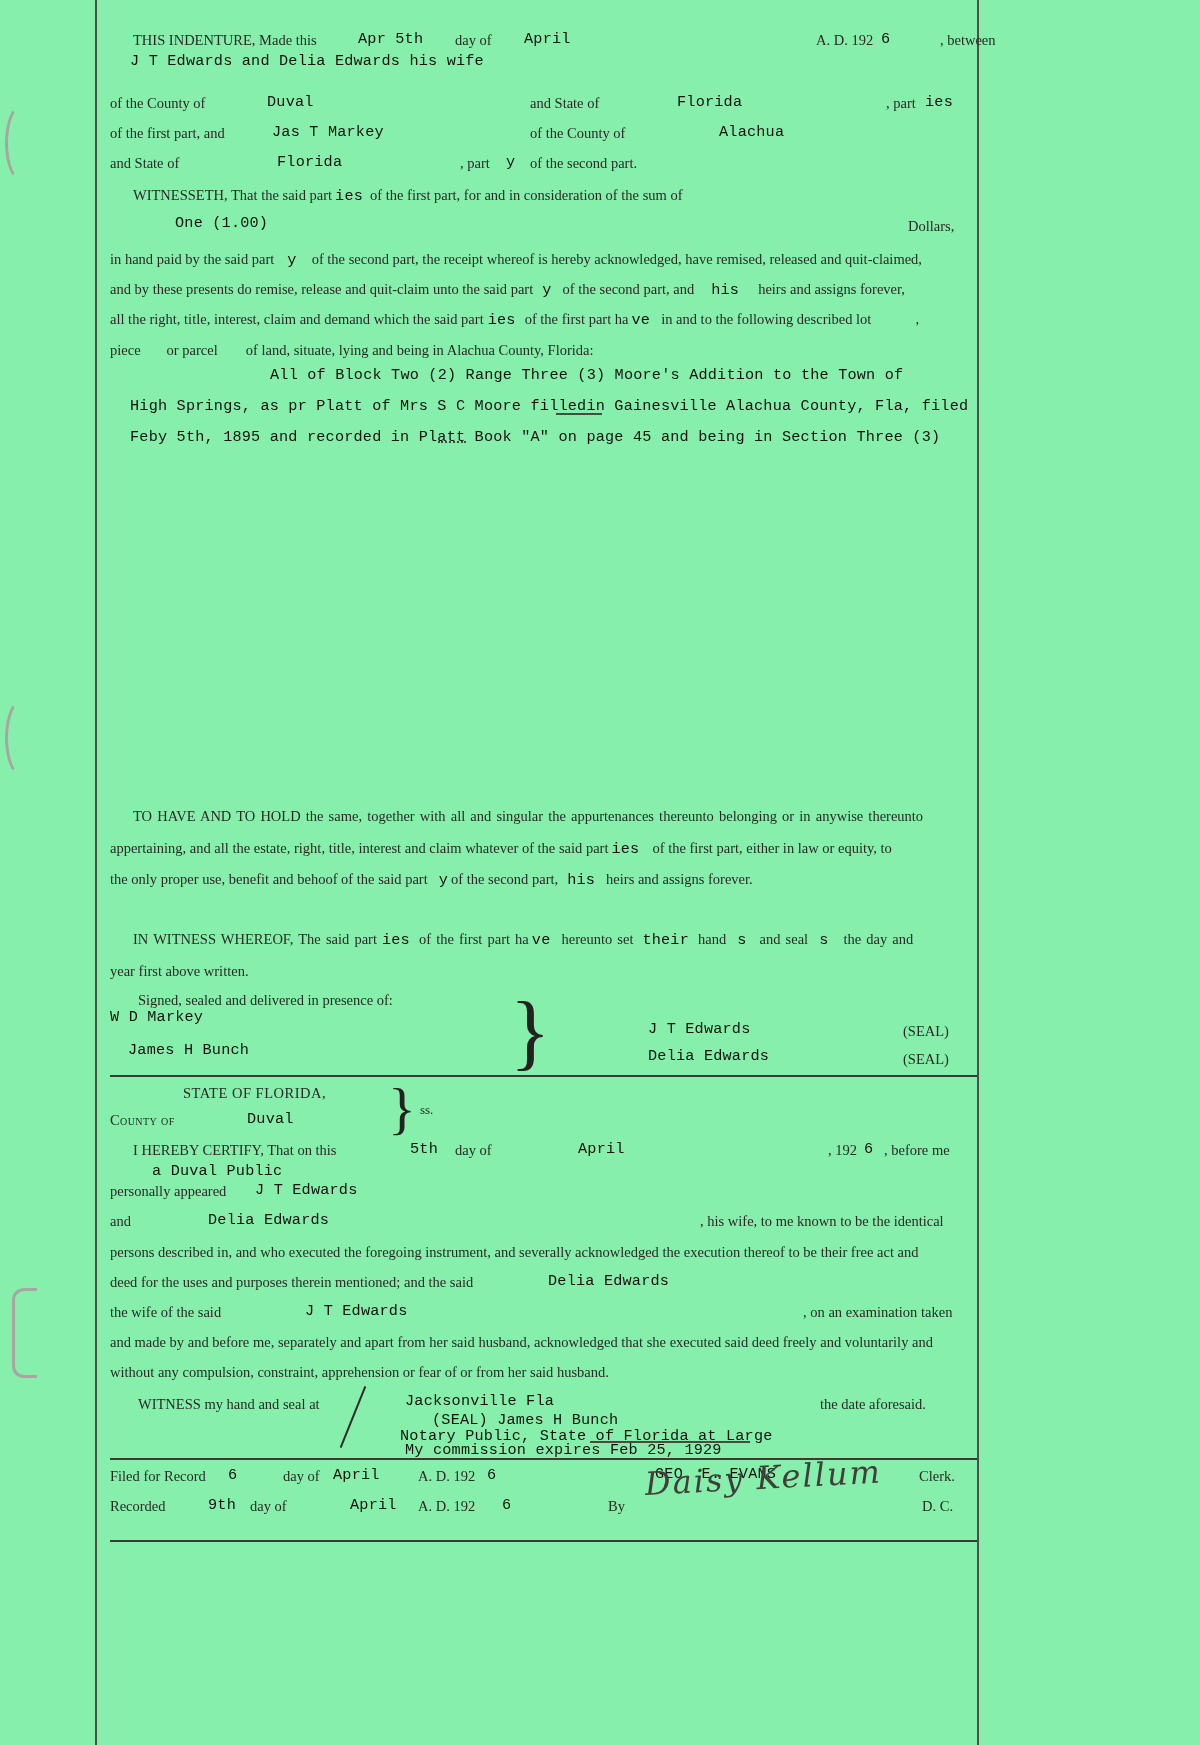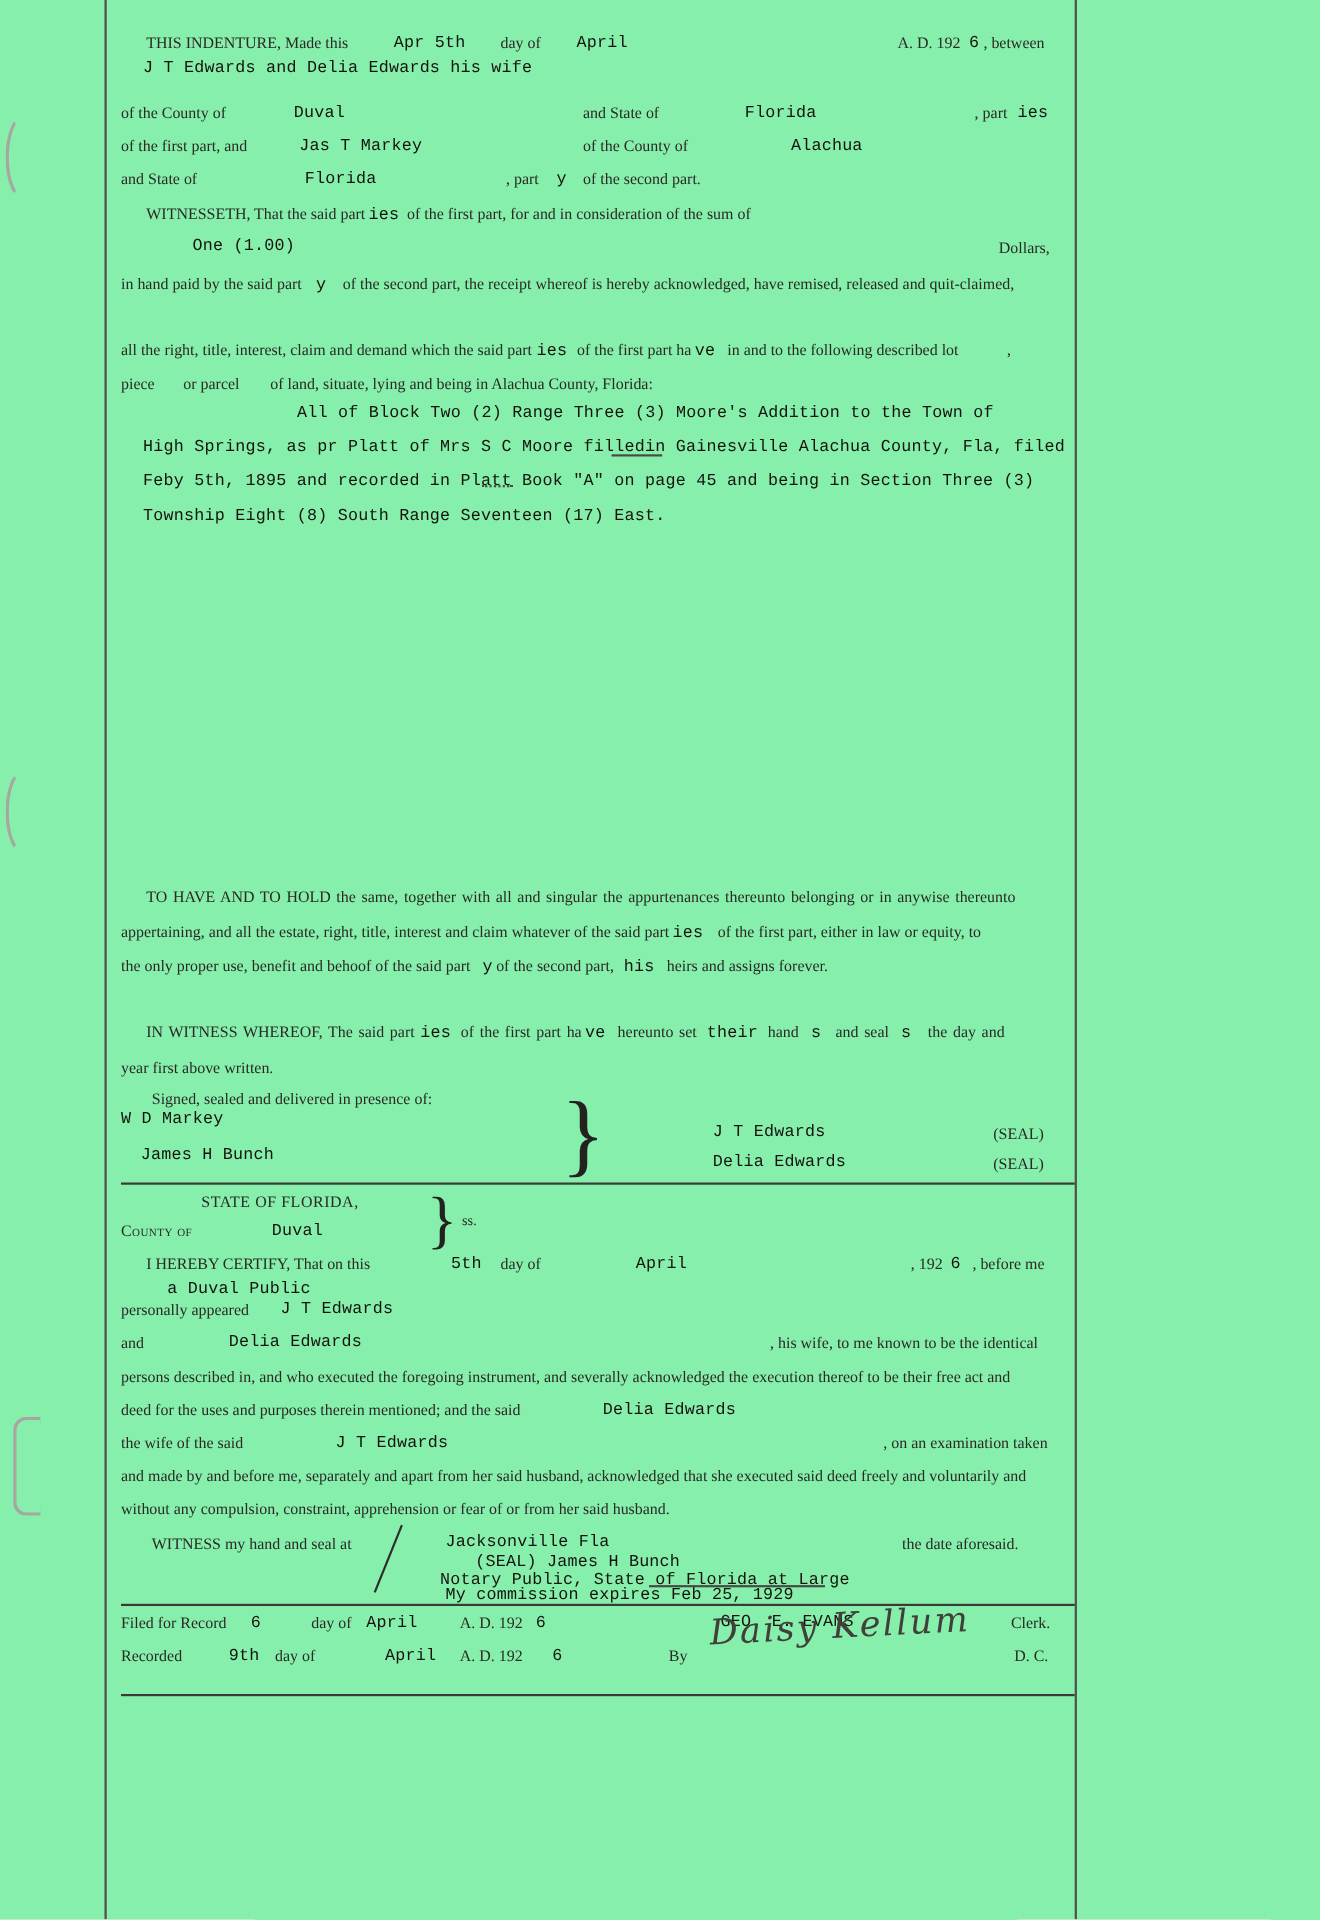--- a/index.html
+++ b/index.html
@@ -33,21 +33,21 @@
   <div class="ring" style="top:103px"></div>
   <div class="ring" style="top:698px"></div>
   <div class="clip" style="top:1288px"></div>
 
   <span class="a serif" style="left:133px;top:30px">THIS INDENTURE, Made this</span>
   <span class="a mono" style="left:358px;top:29px">Apr 5th</span>
   <span class="a serif" style="left:455px;top:30px">day of</span>
   <span class="a mono" style="left:524px;top:29px">April</span>
   <span class="a serif" style="left:816px;top:30px">A. D. 192</span>
   <span class="a mono" style="left:881px;top:29px">6</span>
-  <span class="a serif" style="left:894px;top:30px">, between</span>
+  <span class="a serif" style="left:940px;top:30px">, between</span>
   <span class="a mono" style="left:130px;top:51px">J T Edwards and Delia Edwards his wife</span>
 
   <span class="a serif" style="left:110px;top:93px">of the County of</span>
   <span class="a mono" style="left:267px;top:92px">Duval</span>
   <span class="a serif" style="left:530px;top:93px">and State of</span>
   <span class="a mono" style="left:677px;top:92px">Florida</span>
   <span class="a serif" style="left:886px;top:93px">, part</span>
   <span class="a mono" style="left:925px;top:92px">ies</span>
 
   <span class="a serif" style="left:110px;top:123px">of the first part, and</span>
@@ -63,31 +63,33 @@
 
   <div class="a" style="left:133px;top:185px">
     <span class="serif">WITNESSETH, That the said part</span><span class="mono" style="margin-left:3px">ies</span><span class="serif" style="margin-left:7px">of the first part, for and in consideration of the sum of</span>
   </div>
   <span class="a mono" style="left:175px;top:213px">One (1.00)</span>
   <span class="a serif" style="left:908px;top:216px">Dollars,</span>
 
   <div class="a" style="left:110px;top:249px">
     <span class="serif">in hand paid by the said part</span><span class="mono" style="margin-left:13px">y</span><span class="serif" style="margin-left:15px">of the second part, the receipt whereof is hereby acknowledged, have remised, released and quit-claimed,</span>
   </div>
+  <div class="a" style="left:110px;top:279px">
+    <span class="serif">and by these presents do remise, release and quit-claim unto the said part</span><span class="mono" style="margin-left:9px">y</span><span class="serif" style="margin-left:11px">of the second part, and</span><span class="mono" style="margin-left:17px">his</span><span class="serif" style="margin-left:19px">heirs and assigns forever,</span>
+  </div>
   <div class="a" style="left:110px;top:309px">
     <span class="serif">all the right, title, interest, claim and demand which the said part</span><span class="mono" style="margin-left:4px">ies</span><span class="serif" style="margin-left:9px">of the first part ha</span><span class="mono" style="margin-left:3px">ve</span><span class="serif" style="margin-left:11px">in and to the following described lot</span><span class="serif" style="margin-left:44px">,</span>
   </div>
   <div class="a" style="left:110px;top:340px">
     <span class="serif">piece</span><span class="serif" style="margin-left:26px">or parcel</span><span class="serif" style="margin-left:28px">of land, situate, lying and being in Alachua County, Florida:</span>
   </div>
 
   <span class="a mono" style="left:270px;top:365px">All of Block Two (2) Range Three (3) Moore's Addition to the Town of</span>
   <span class="a mono" style="left:130px;top:396px">High Springs, as pr Platt of Mrs S C Moore filledin Gainesville Alachua County, Fla, filed</span>
   <span class="a mono" style="left:130px;top:427px">Feby 5th, 1895 and recorded in Platt Book "A" on page 45 and being in Section Three (3)</span>
-  <span class="a mono" style="left:130px;top:459px">Township Eight (8) South Range Seventeen (17) East.</span>
   <div class="uline" style="left:556px;top:413px;width:46px"></div>
   <div class="dots" style="left:438px;top:441px;width:28px"></div>
 
   <span class="a serif ws" style="left:133px;top:806px">TO HAVE AND TO HOLD the same, together with all and singular the appurtenances thereunto belonging or in anywise thereunto</span>
   <div class="a" style="left:110px;top:838px">
     <span class="serif">appertaining, and all the estate, right, title, interest and claim whatever of the said part</span><span class="mono" style="margin-left:3px">ies</span><span class="serif" style="margin-left:13px">of the first part, either in law or equity, to</span>
   </div>
   <div class="a" style="left:110px;top:869px">
     <span class="serif">the only proper use, benefit and behoof of the said part</span><span class="mono" style="margin-left:11px">y</span><span class="serif" style="margin-left:3px">of the second part,</span><span class="mono" style="margin-left:9px">his</span><span class="serif" style="margin-left:11px">heirs and assigns forever.</span>
   </div>

